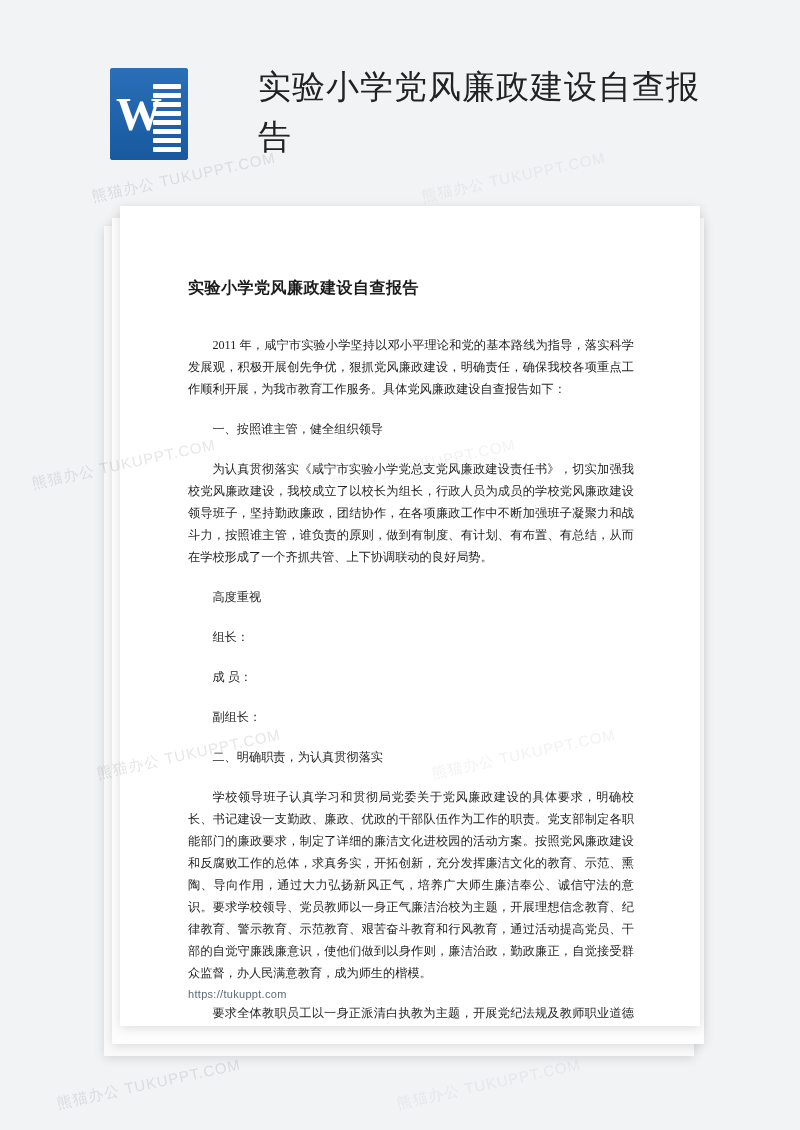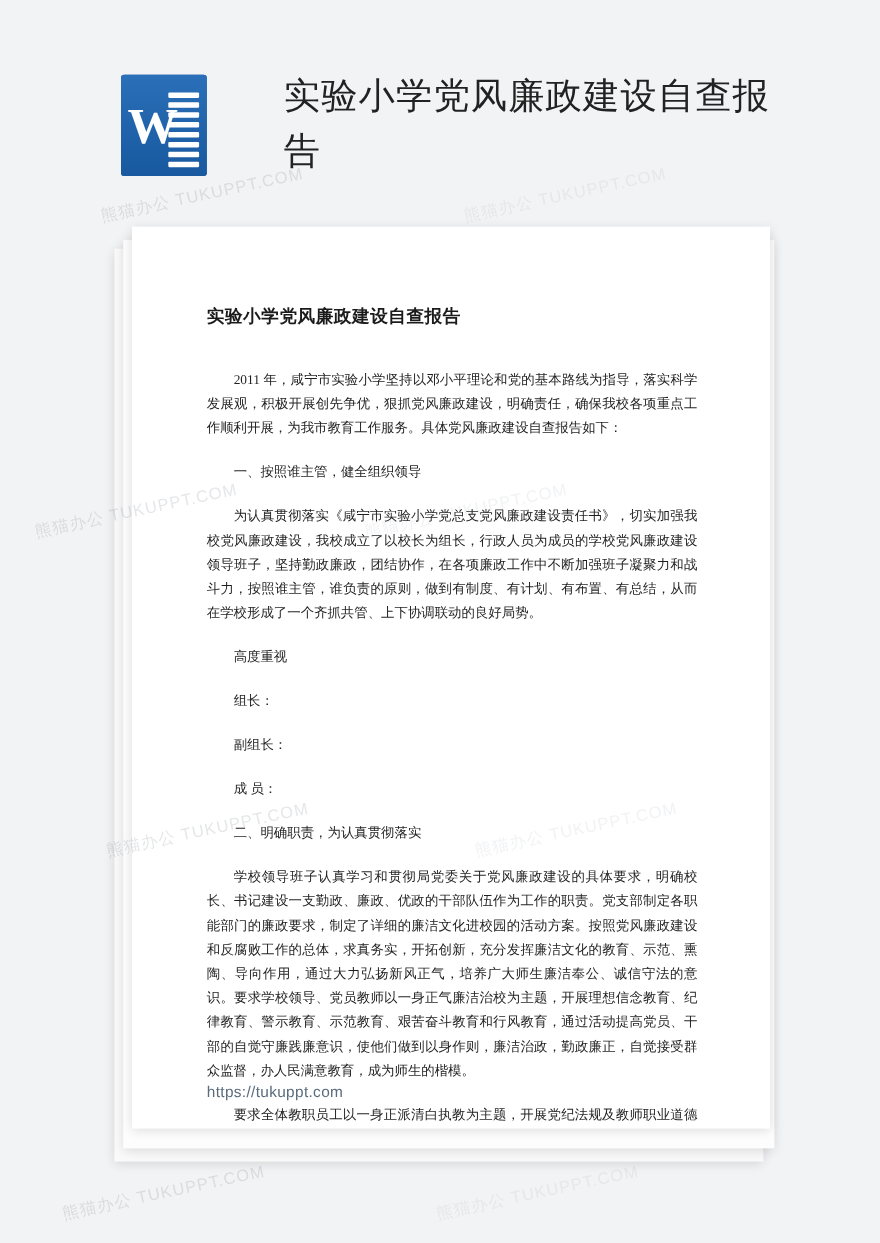--- a/index.html
+++ b/index.html
@@ -151,21 +151,21 @@
     margin: 18px 0 8px 0;
     text-indent: 2em;
   }
   .doc-body p.tight {
     margin-bottom: 6px;
   }
   .doc-url {
     position: absolute;
     left: 68px;
     bottom: 26px;
-    font-size: 14px;
+    font-size: 11px;
     color: #5a6b7c;
     font-family: "Liberation Sans", sans-serif;
     letter-spacing: 0.3px;
   }
 
   
   .wm {
     position: absolute;
     color: rgba(130,140,150,0.16);
     font-size: 15px;
@@ -208,22 +208,22 @@
   <div class="sheet sheet-back1"></div>
   <div class="sheet sheet-front">
     <div class="doc-inner">
       <div class="doc-title">实验小学党风廉政建设自查报告</div>
       <div class="doc-body">
         <p>2011 年，咸宁市实验小学坚持以邓小平理论和党的基本路线为指导，落实科学发展观，积极开展创先争优，狠抓党风廉政建设，明确责任，确保我校各项重点工作顺利开展，为我市教育工作服务。具体党风廉政建设自查报告如下：</p>
         <p>一、按照谁主管，健全组织领导</p>
         <p>为认真贯彻落实《咸宁市实验小学党总支党风廉政建设责任书》，切实加强我校党风廉政建设，我校成立了以校长为组长，行政人员为成员的学校党风廉政建设领导班子，坚持勤政廉政，团结协作，在各项廉政工作中不断加强班子凝聚力和战斗力，按照谁主管，谁负责的原则，做到有制度、有计划、有布置、有总结，从而在学校形成了一个齐抓共管、上下协调联动的良好局势。</p>
         <p class="tight">高度重视</p>
         <p class="tight">组长：</p>
+        <p class="tight">成 员：</p>
         <p class="tight">副组长：</p>
-        <p class="tight">成 员：</p>
         <p>二、明确职责，为认真贯彻落实</p>
         <p>学校领导班子认真学习和贯彻局党委关于党风廉政建设的具体要求，明确校长、书记建设一支勤政、廉政、优政的干部队伍作为工作的职责。党支部制定各职能部门的廉政要求，制定了详细的廉洁文化进校园的活动方案。按照党风廉政建设和反腐败工作的总体，求真务实，开拓创新，充分发挥廉洁文化的教育、示范、熏陶、导向作用，通过大力弘扬新风正气，培养广大师生廉洁奉公、诚信守法的意识。要求学校领导、党员教师以一身正气廉洁治校为主题，开展理想信念教育、纪律教育、警示教育、示范教育、艰苦奋斗教育和行风教育，通过活动提高党员、干部的自觉守廉践廉意识，使他们做到以身作则，廉洁治政，勤政廉正，自觉接受群众监督，办人民满意教育，成为师生的楷模。</p>
         <p>要求全体教职员工以一身正派清白执教为主题，开展党纪法规及教师职业道德教育，通过活动增强教职员工敬廉崇洁意识，廉洁从教，明确职责，敬业爱岗，为人师表。要求全体学生开展理想信念教育、基础道德及传统美德教育、法制教育，通过活动增强全校学生敬廉崇洁、诚信立身意识，增强抵制社会不良风气的能力，提高遵纪守法的自觉性和辨别是非能力。</p>
       </div>
       <div class="doc-url">https://tukuppt.com</div>
     </div>
   </div>
 </div>
 
 <div id="watermark-layer">

